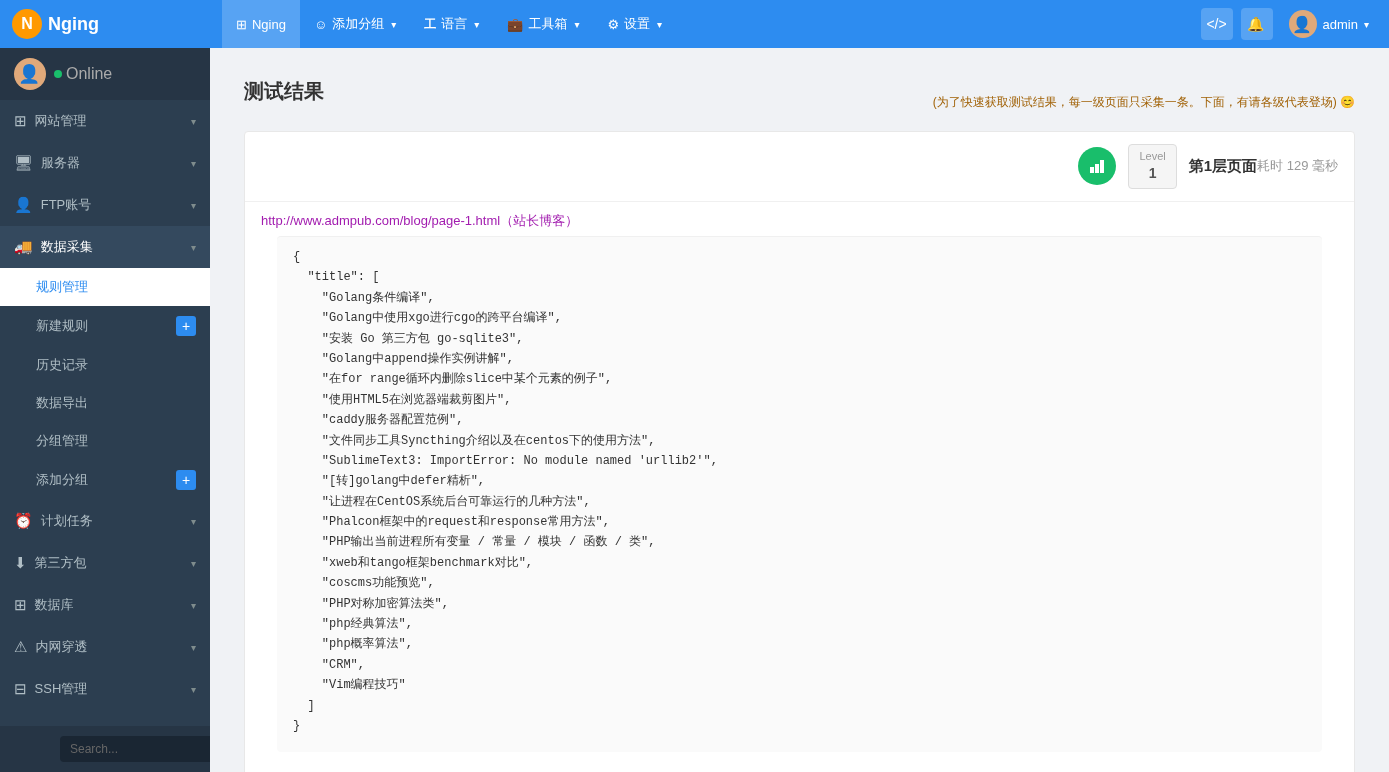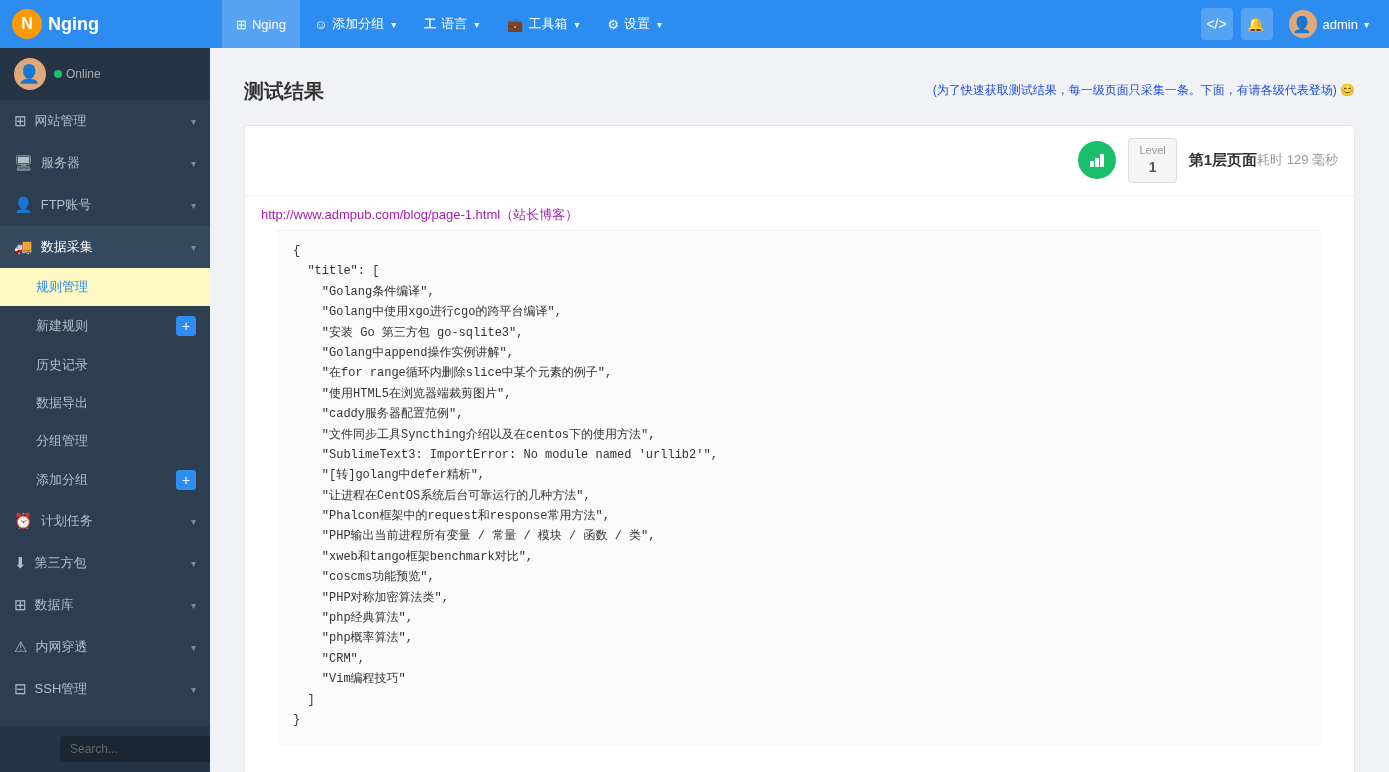--- a/index.html
+++ b/index.html
@@ -131,21 +131,21 @@
       align-items: center;
       justify-content: center;
       font-size: 18px;
       overflow: hidden;
     }
     .sidebar-user .online-status {
       display: flex;
       align-items: center;
       gap: 4px;
       color: #aaa;
-      font-size: 12px;
+      font-size: 16px;
     }
     .online-dot {
       width: 8px; height: 8px;
       background: #19be6b;
       border-radius: 50%;
       display: inline-block;
     }
     .sidebar-nav {
       flex: 1;
       overflow-y: auto;
@@ -172,21 +172,21 @@
     .sidebar-item .chevron-icon { font-size: 10px; color: #7f8c8d; }
     .sidebar-sub-item {
       display: flex;
       align-items: center;
       justify-content: space-between;
       padding: 10px 14px 10px 36px;
       color: #b0bec5;
       cursor: pointer;
       font-size: 13px;
     }
-    .sidebar-sub-item.active { color: #2d8cf0; background: #fef9c3; }
+    .sidebar-sub-item.active { color: #2d8cf0; background: #ffffff; }
     .badge-btn {
       width: 20px; height: 20px;
       background: #2d8cf0;
       border-radius: 3px;
       display: flex;
       align-items: center;
       justify-content: center;
       color: #fff;
       font-size: 14px;
       cursor: pointer;
@@ -239,22 +239,22 @@
       justify-content: space-between;
       margin-bottom: 20px;
     }
     .page-title {
       font-size: 20px;
       font-weight: 600;
       color: #333;
     }
     .page-hint {
       font-size: 12px;
-      color: #1d4ed8;
-      margin-top: 4px;
+      color: #a16207;
+      margin-top: 16px;
     }
     .result-card {
       background: #fff;
       border-radius: 4px;
       border: 1px solid #e8e8e8;
       overflow: hidden;
     }
     .result-card-header {
       display: flex;
       align-items: center;

